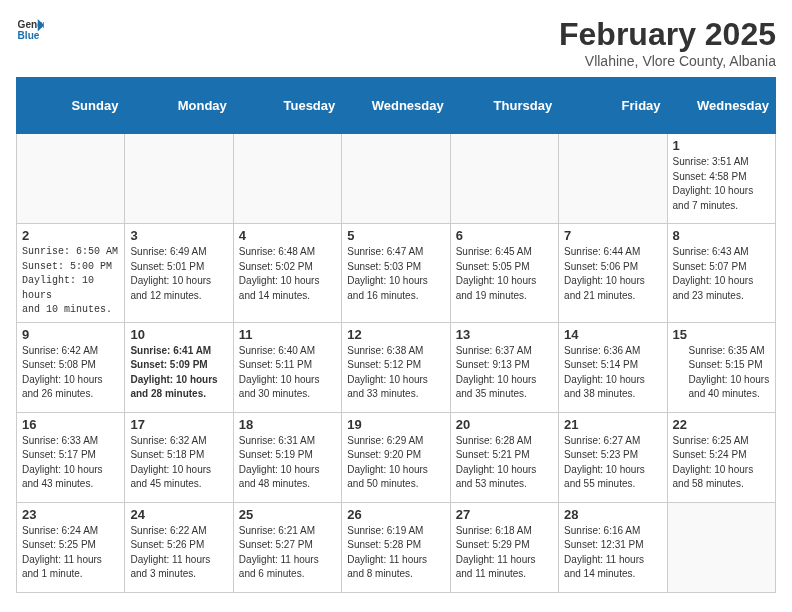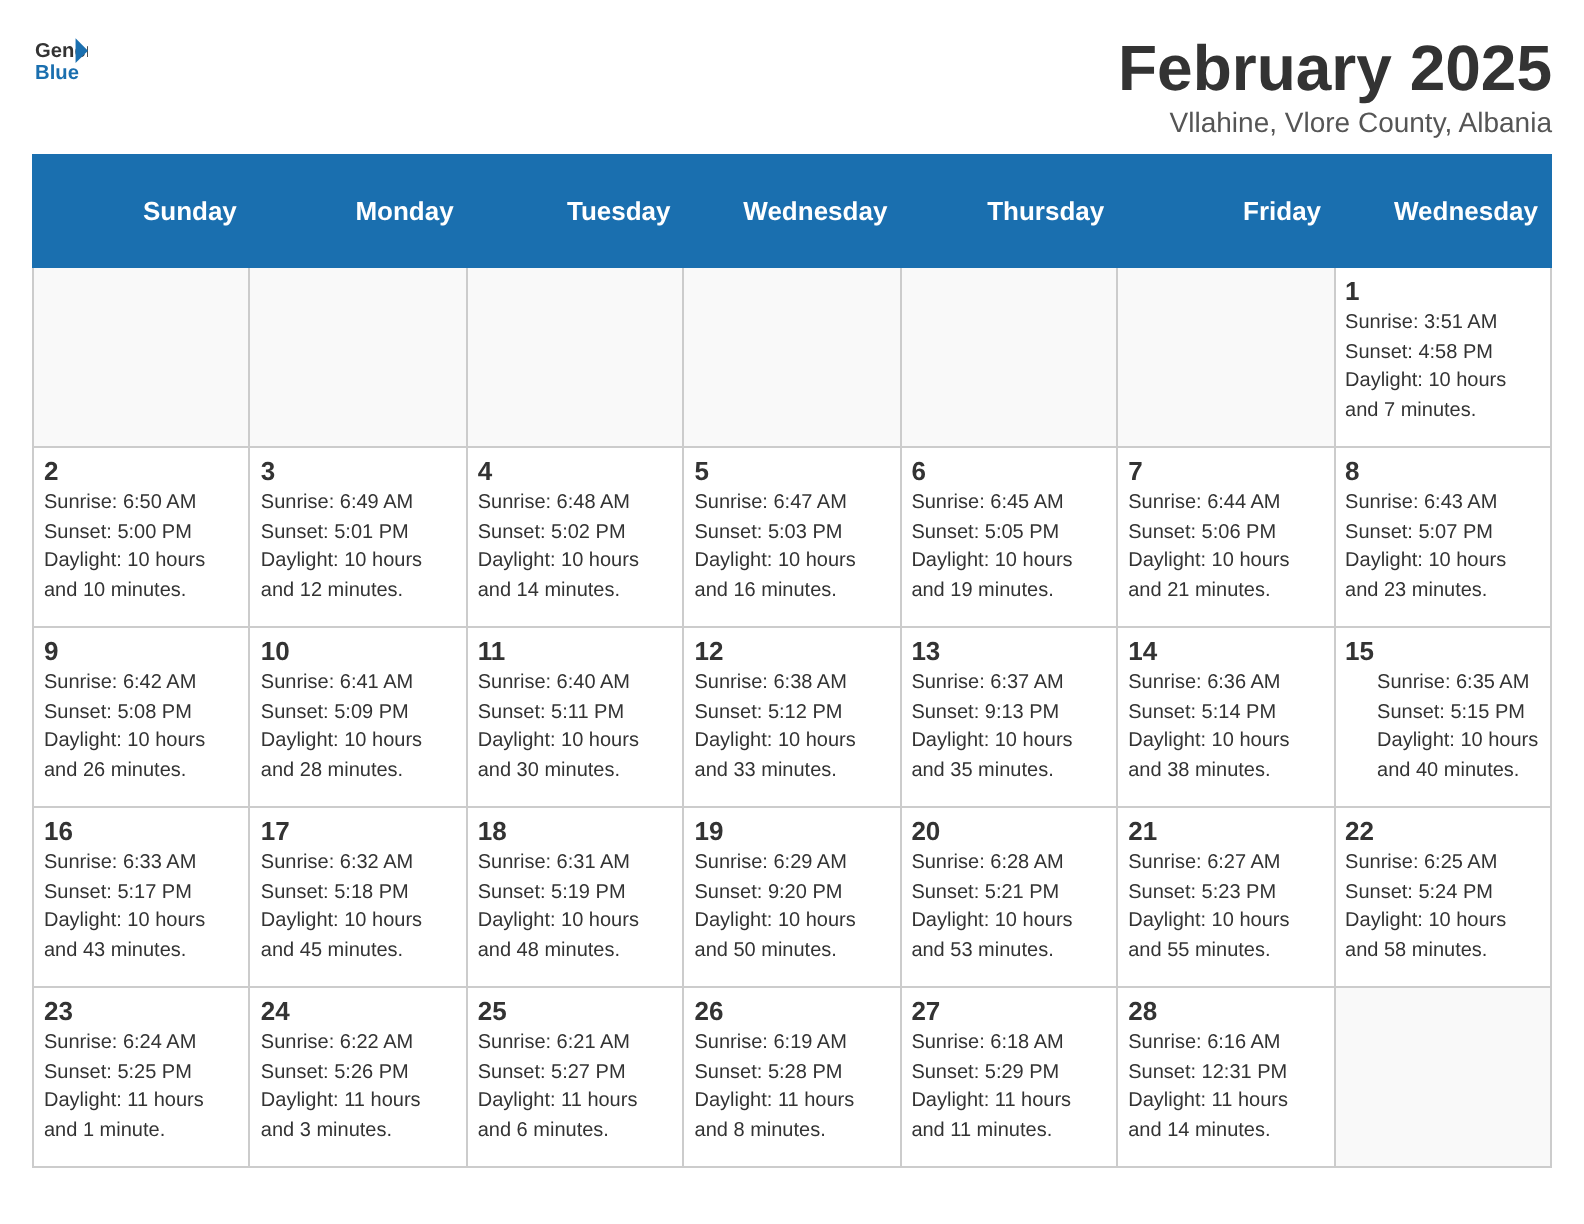--- a/index.html
+++ b/index.html
@@ -117,21 +117,21 @@
           <span class="day-number">1</span>
           <div class="day-info" style="white-space: pre-line;">Sunrise: 3:51 AM
 Sunset: 4:58 PM
 Daylight: 10 hours
 and 7 minutes.</div>
         </td>
       </tr>
       <tr>
         <td>
           <span class="day-number">2</span>
-          <div class="day-info" style="white-space: pre-line;">Sunrise: 6:50 AM
+          <div class="day-info" style="white-space: pre-line; font-family: Liberation Mono, monospace;">Sunrise: 6:50 AM
 Sunset: 5:00 PM
 Daylight: 10 hours
 and 10 minutes.</div>
         </td>
         <td>
           <span class="day-number">3</span>
           <div class="day-info" style="white-space: pre-line;">Sunrise: 6:49 AM
 Sunset: 5:01 PM
 Daylight: 10 hours
 and 12 minutes.</div>
@@ -175,21 +175,21 @@
       <tr>
         <td>
           <span class="day-number">9</span>
           <div class="day-info" style="white-space: pre-line;">Sunrise: 6:42 AM
 Sunset: 5:08 PM
 Daylight: 10 hours
 and 26 minutes.</div>
         </td>
         <td>
           <span class="day-number">10</span>
-          <div class="day-info" style="white-space: pre-line;">Sunrise: 6:41 AM
+          <div class="day-info" style="white-space: pre-line; font-weight: bold;">Sunrise: 6:41 AM
 Sunset: 5:09 PM
 Daylight: 10 hours
 and 28 minutes.</div>
         </td>
         <td>
           <span class="day-number">11</span>
           <div class="day-info" style="white-space: pre-line;">Sunrise: 6:40 AM
 Sunset: 5:11 PM
 Daylight: 10 hours
 and 30 minutes.</div>

